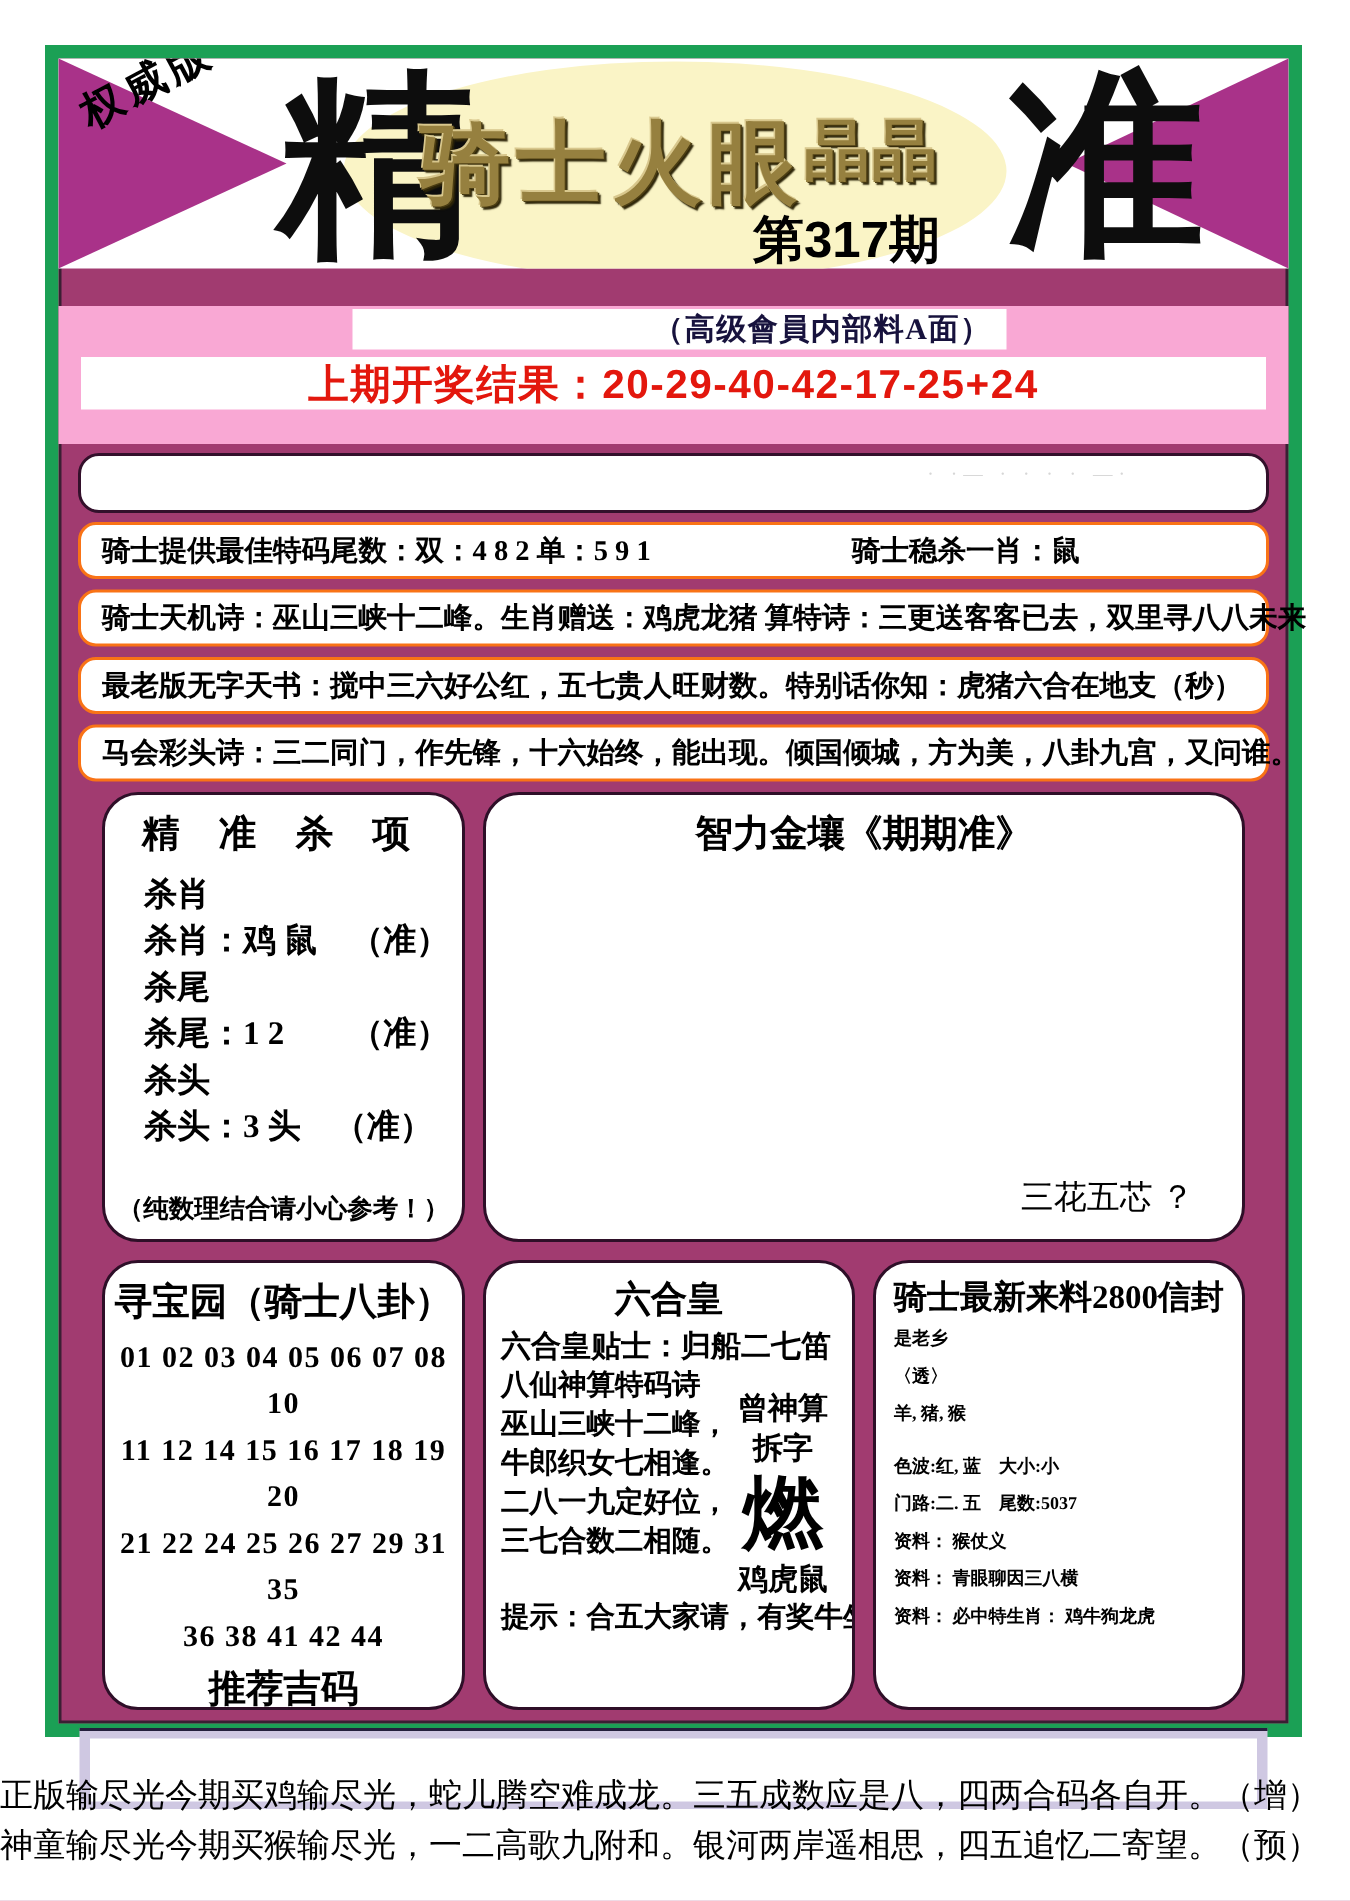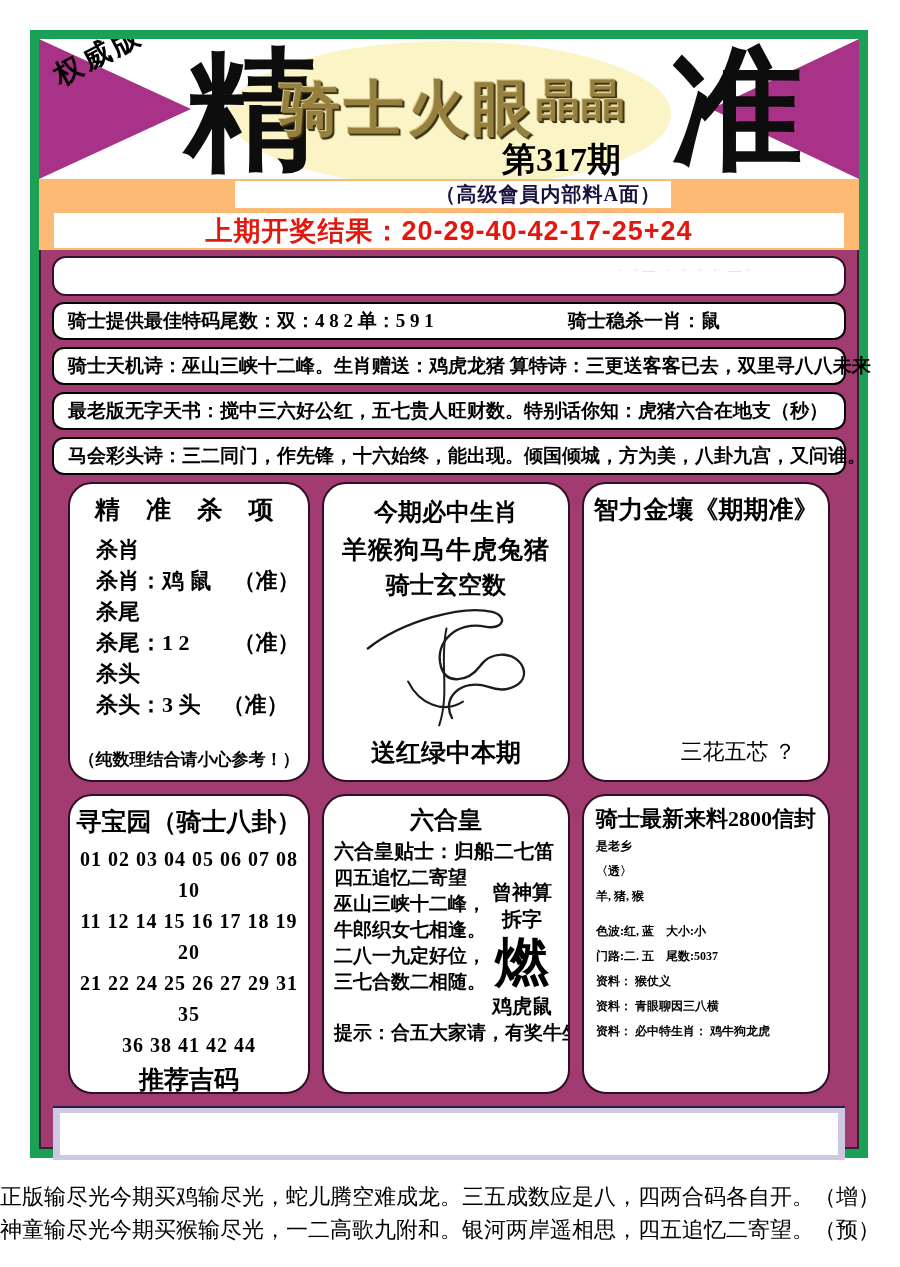--- a/index.html
+++ b/index.html
@@ -19,37 +19,37 @@
   .ellipse{position:absolute;left:190px;top:2px;width:442px;height:146px;background:#faf4c6;
            border-radius:50%;}
   .big-char{position:absolute;top:6px;font-size:132px;line-height:1;font-weight:bold;color:#0d0d0d;}
   .big-left{left:146px;}
   .big-right{right:56px;}
   .gold-title{position:absolute;left:204px;top:30px;width:420px;text-align:center;white-space:nowrap;
               font-weight:bold;font-size:60px;letter-spacing:4px;color:#96803f;
               text-shadow:-1px -1px 0 #d8c78d,1px 1px 0 #4a3c12,2px 2px 1px #2c2408;}
   .gold-title .small{font-size:44px;vertical-align:14px;letter-spacing:1px;}
   .issue{position:absolute;left:463px;top:98px;font-size:34px;font-weight:bold;
-         font-family:Liberation Serif, serif;}
-  
-  .navy{position:relative;height:71px;background:#fdba74;}
+         font-family:Liberation Sans, sans-serif;}
+  
+  .navy{position:relative;height:92px;background:#f9a8d4;margin-top:25px;}
   .subtitle-strip{position:absolute;left:196px;top:2px;width:436px;height:27px;background:#fff;
                   display:flex;align-items:center;justify-content:flex-end;padding-right:10px;
                   box-sizing:border-box;}
   .subtitle-strip span{font-size:20px;font-weight:bold;color:#17123d;letter-spacing:1px;}
   .result-strip{position:absolute;left:15px;right:15px;top:34px;height:35px;background:#fff;
                 display:flex;align-items:center;justify-content:center;}
   .result-text{color:#e3170d;font-size:27px;font-weight:bold;letter-spacing:1px;
                font-family:"Liberation Sans","DejaVu Sans",sans-serif;}
   
   .body-area{padding:6px 13px 0;}
   .empty-box{position:relative;height:36px;background:#fff;border:2px solid #33102b;
              border-radius:14px;margin-bottom:6px;}
   .faint{position:absolute;right:90px;top:4px;color:#d6d6d6;font-size:13px;letter-spacing:4px;}
-  .info-row{height:34px;background:#fff;border:2px solid #000000;border-radius:12px;
+  .info-row{height:34px;background:#fff;border:2px solid #f97316;border-radius:12px;
             margin-bottom:7px;display:flex;align-items:center;padding:0 14px;
             font-size:19px;font-weight:bold;white-space:nowrap;}
   .row1 .right-part{margin-left:auto;padding-right:110px;}
   .grid{display:flex;gap:12px;margin:4px 16px 12px 16px;}
   .panel{position:relative;background:#fff;border:2px solid #2e0f28;border-radius:24px;
          box-sizing:border-box;height:300px;overflow:hidden;}
   .p-left{width:242px;}
   .p-mid{width:248px;}
   .p-right{flex:1;}
   .panel-title{text-align:center;font-weight:bold;font-size:25px;margin-top:9px;}
@@ -142,32 +142,20 @@
             <div>杀肖</div>
             <div>杀肖：鸡 鼠　（准）</div>
             <div>杀尾</div>
             <div>杀尾：1 2　　（准）</div>
             <div>杀头</div>
             <div>杀头：3 头　（准）</div>
           </div>
           <div class="kill-note">（纯数理结合请小心参考！）</div>
         </div>
 
-        <div class="panel p-mid zodiac">
-          <div class="zo1">今期必中生肖</div>
-          <div class="zo2">羊猴狗马牛虎兔猪</div>
-          <div class="zo3">骑士玄空数</div>
-          <svg class="scribble" width="185" height="128" viewBox="0 0 200 140">
-            <path d="M14 52 C 52 22, 118 4, 150 12 C 168 17, 162 32, 142 28 C 112 22, 86 44, 94 72
-                     C 100 92, 124 88, 136 72 C 150 52, 178 56, 184 74 C 189 90, 168 102, 146 94
-                     C 116 84, 94 106, 106 128" fill="none" stroke="#1c1c1c" stroke-width="2.6" stroke-linecap="round"></path>
-            <path d="M58 88 C 70 112, 96 124, 118 110 M100 30 C 92 66, 104 100, 92 136" fill="none" stroke="#1c1c1c" stroke-width="2.2" stroke-linecap="round"></path>
-          </svg>
-          <div class="zo-footer">送红绿中本期</div>
-        </div>
 
         <div class="panel p-right">
           <div class="panel-title">智力金壤《期期准》</div>
           <div class="gold-footer">三花五芯 ？</div>
         </div>
       </div>
 
       <div class="grid">
         <div class="panel p-left">
           <div class="panel-title">寻宝园（骑士八卦）</div>
@@ -179,21 +167,21 @@
           </div>
           <div class="t-sub">推荐吉码</div>
 
         </div>
 
         <div class="panel p-mid royal">
           <div class="panel-title">六合皇</div>
           <div class="r-tip">六合皇贴士：归船二七笛</div>
           <div class="r-cols">
             <div class="r-poem">
-              <div>四五追忆二寄望</div>
+              <div>八仙神算特码诗</div>
               <div>巫山三峡十二峰，</div>
               <div>牛郎织女七相逢。</div>
               <div>二八一九定好位，</div>
               <div>三七合数二相随。</div>
             </div>
             <div class="r-split">
               <div class="r-split-title">曾神算拆字</div>
               <div class="r-char">燃</div>
               <div class="r-zo">鸡虎鼠</div>
             </div>

